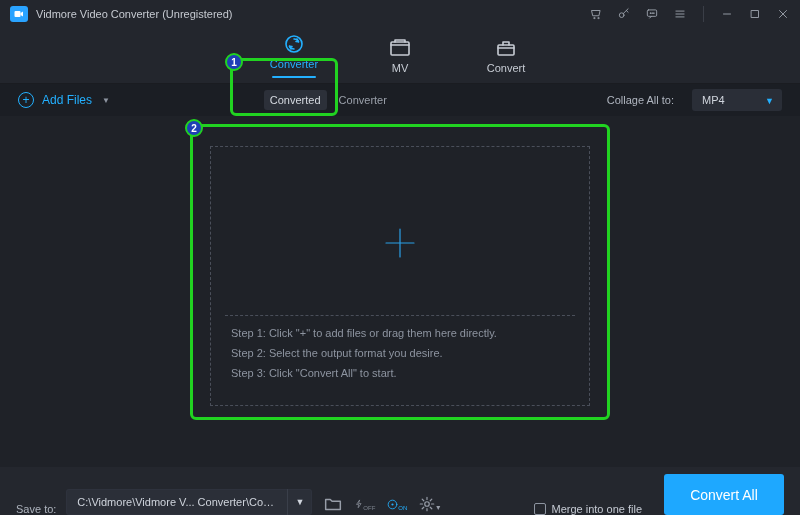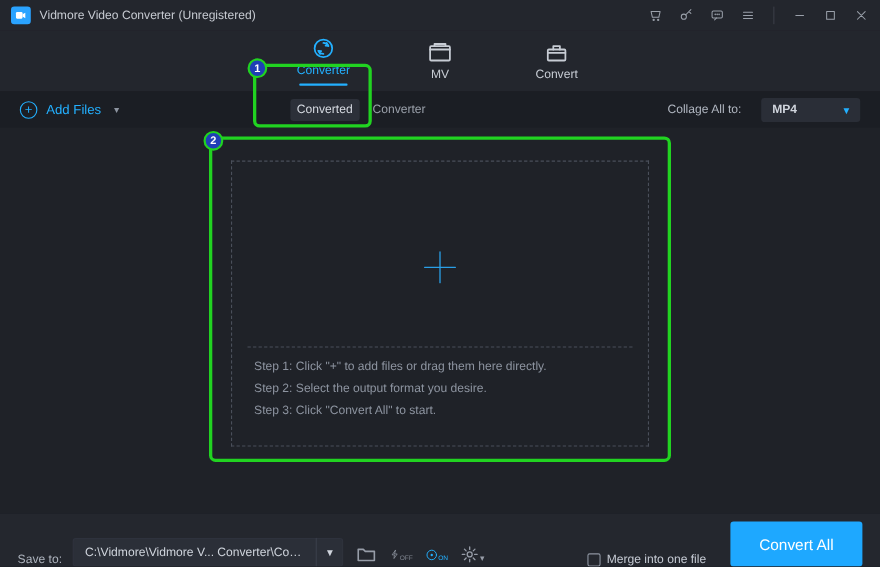--- a/index.html
+++ b/index.html
@@ -29,21 +29,21 @@
   
   .subbar { height: 32px; background: #1b1e24; display:flex; align-items:center; padding: 0 18px; gap: 12px; }
   .addfiles { display:flex; align-items:center; gap:8px; color:#23b0ff; cursor:pointer; }
   .addfiles .plus { width:16px; height:16px; border:1.5px solid #23b0ff; border-radius:50%; display:flex; align-items:center; justify-content:center; font-size:12px; line-height:1; }
   .addfiles .caret { font-size:8px; color:#8d94a0; margin-left:2px; }
   .sub-spacer { flex:1; }
   .subtabs { display:flex; gap:6px; position:relative; left:-30px; }
   .subtab { padding: 4px 6px; border-radius:3px; color:#9aa0aa; cursor:pointer; font-size:11px; }
   .subtab.active { background:#2c3039; color:#d6dae1; }
   .convlabel { font-size:11px; color:#b0b6c0; margin-right:6px; }
-  .fmtsel { display:flex; align-items:center; background:#2a2e37; border-radius:3px; height:22px; padding:0 22px 0 10px; color:#d0d5dd; font-size:11px; position:relative; cursor:pointer; min-width:90px;font-weight:bold; }
+  .fmtsel { display:flex; align-items:center; background:#2a2e37; border-radius:3px; height:22px; padding:0 22px 0 10px; color:#d0d5dd; font-size:11px; position:relative; cursor:pointer; min-width:90px; }
   .fmtsel .dcaret { position:absolute; right:8px; top:7px; color:#23b0ff; font-size:9px; }
 
   
   .main { position: relative; height: calc(515px - 28px - 56px - 32px - 48px); background:#1f2228; }
   .dropzone { position:absolute; left:210px; top:30px; width:380px; height:260px; border:1px dashed #4a4f5a; }
   .plus-big { position:absolute; left:50%; top:78px; transform:translateX(-50%); }
   .plus-big svg { width:36px; height:36px; }
   .dz-sep { position:absolute; left:14px; right:14px; top:168px; border-top:1px dashed #4a4f5a; }
   .steps { position:absolute; left:20px; top:180px; right:20px; display:flex; flex-direction:column; gap:8px; }
   .steps div { font-size:11px; color:#8d94a0; }

